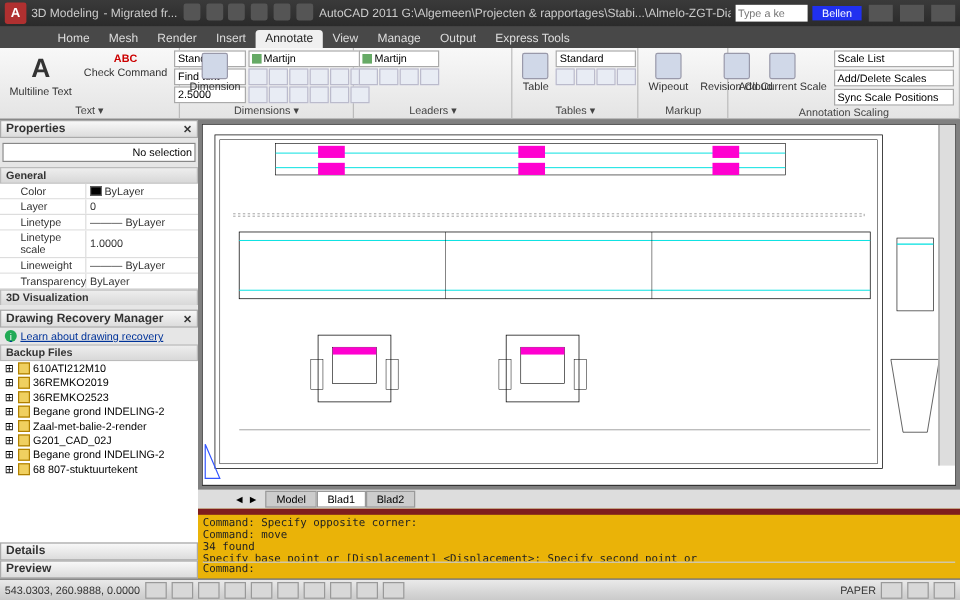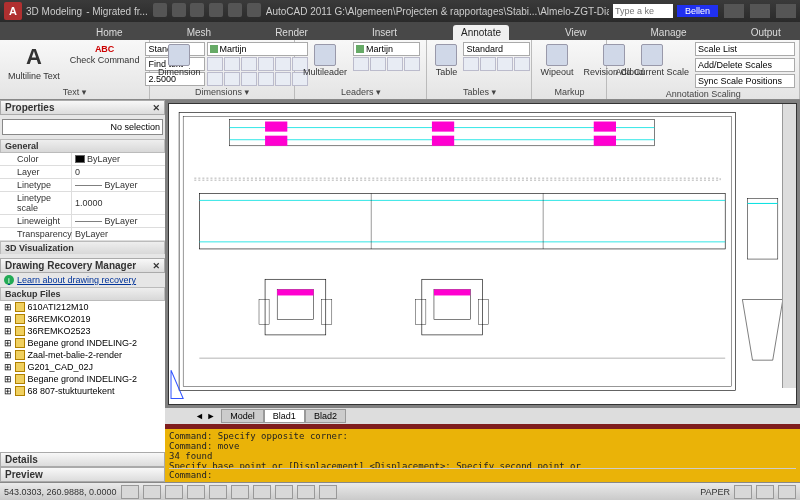--- a/index.html
+++ b/index.html
@@ -9,21 +9,21 @@
   .titlebar { height: 22px; background: linear-gradient(#3a3a3a,#2a2a2a); display: flex; align-items: center; color: #ccc; padding: 0 4px; gap: 4px; font-size: 10px; }
   .titlebar .logo { width: 18px; height: 18px; background: #b03030; border-radius: 2px; display:flex;align-items:center;justify-content:center;color:#fff;font-weight:bold;font-size:11px;}
   .titlebar .qat span { display:inline-block; width:14px; height:14px; background:#555; margin:0 1px; border-radius:2px;}
   .titlebar .title-text { flex:1; text-align:center; white-space:nowrap; overflow:hidden;}
   .titlebar .search { background:#fff; color:#888; width:60px; height:14px; font-size:9px; padding:0 2px; border:none;}
   .titlebar .bellen { background:#2030f0; color:#fff; padding:1px 8px; font-size:9px;}
   .titlebar .winbtn { width:20px; height:14px; background:#555; margin-left:2px; display:inline-block;}
   
   
   .tabs { height: 18px; background: #484848; display:flex; align-items:flex-end; color:#ddd; font-size:10px; padding-left:40px;}
-  .tab { padding:2px 8px; cursor:pointer;margin-left:48px;}
+  .tab { padding:2px 8px; cursor:pointer;}
   .tab.active { background:#f0f0f0; color:#222; border-radius:3px 3px 0 0;}
   
   
   .ribbon { height: 60px; background: linear-gradient(#f8f8f8,#e4e4e4); display:flex; border-bottom:1px solid #888;}
   .panel { border-right:1px solid #bbb; padding:2px 4px; display:flex; flex-direction:column; justify-content:space-between;}
   .panel-body { display:flex; gap:2px; align-items:flex-start; flex:1;}
   .panel-title { text-align:center; font-size:9px; color:#444; padding-top:1px;}
   .bigbtn { display:flex; flex-direction:column; align-items:center; padding:2px 4px; gap:1px; cursor:pointer;}
   .bigbtn .ico { width:22px; height:22px; background:#d0d8e8; border:1px solid #99a; border-radius:2px;}
   .bigbtn .lbl { font-size:9px; color:#333; white-space:nowrap;}
@@ -149,24 +149,20 @@
             <span class="smallbtn"></span>
             <span class="smallbtn"></span>
           </div>
       </div>
     </div>
     <div class="panel-title">Dimensions ▾</div>
   </div>
 
   <div class="panel" style="width:135px">
     <div class="panel-body">
-      <div class="bigbtn">
-          <div class="ico"></div>
-          <div class="lbl">Multileader</div>
-        </div>
       <div class="smallstack">
         <div class="combo">
             <span style="width:8px;height:8px;background:#6a6;display:inline-block;margin-right:2px"></span>
             <span>Martijn</span>
           </div>
         <div class="smallrow">
             <span class="smallbtn"></span>
             <span class="smallbtn"></span>
             <span class="smallbtn"></span>
             <span class="smallbtn"></span>

